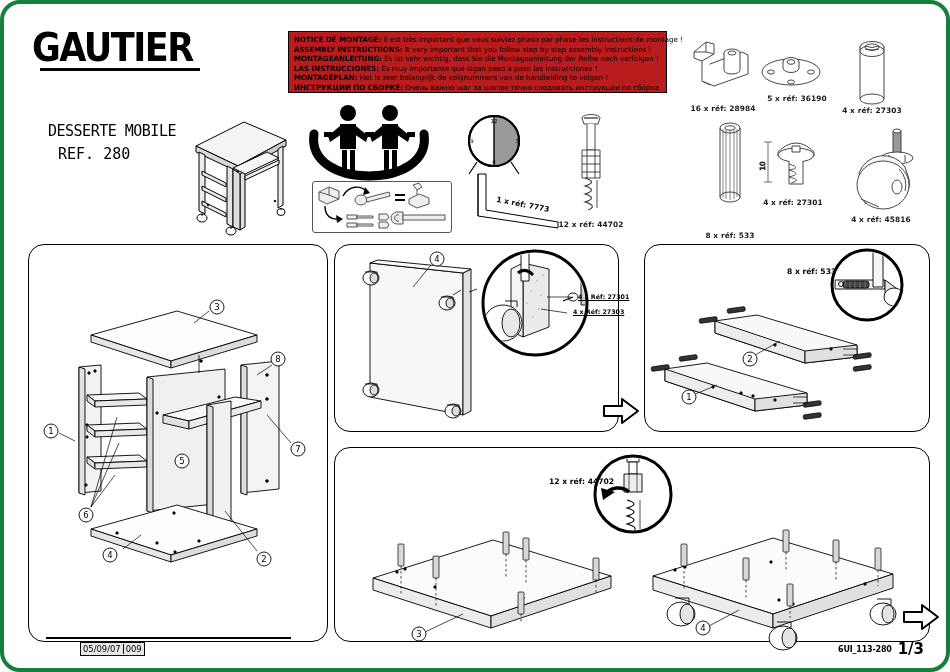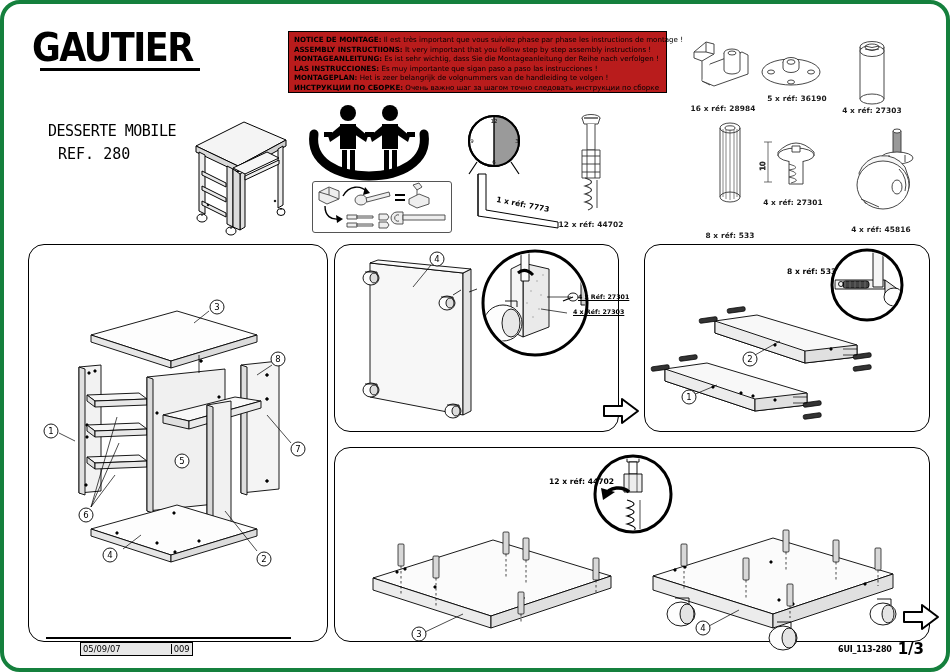--- a/index.html
+++ b/index.html
@@ -97,21 +97,21 @@
     font-size: 6.3px; font-weight: bold; white-space: nowrap;
     text-decoration: underline;
   }
 
   
   .foot-rule { position: absolute; left: 42px; top: 633px; width: 245px; height: 2px; background: #000; }
   .date-box {
     position: absolute; left: 76px; top: 638px;
     border: 1px solid #000; background: #e8e8e8;
     font-family: "DejaVu Sans", sans-serif; font-size: 8.4px;
-    padding: 1px 2px; display: flex; gap: 48px;
+    padding: 1px 2px; display: flex;
   }
   .date-box span + span { border-left: 1px solid #000; padding-left: 2px; margin-left: 2px; }
   .foot-right {
     position: absolute; right: 22px; top: 636px;
     display: flex; align-items: center; gap: 6px;
   }
   .doccode { font-family: "DejaVu Sans", sans-serif; font-size: 8px; font-weight: bold; letter-spacing: -0.2px; }
   .pagenum { font-family: "DejaVu Sans", sans-serif; font-size: 15px; font-weight: bold; }
   svg { display: block; overflow: visible; }
 </style>
@@ -365,21 +365,21 @@
         <ellipse cx="48" cy="29" rx="16" ry="6"></ellipse>
         <path d="M40 26 L40 33 M56 26 L56 33"></path>
 
         <path d="M10 44 A26 26 0 0 1 56 38 L60 50 A24 22 0 0 1 40 76 L16 74 Z" fill="#f7f7f7"></path>
         <ellipse cx="34" cy="56" rx="26" ry="24"></ellipse>
         <path d="M50 40 A22 22 0 0 1 56 62" fill="none"></path>
         <ellipse cx="48" cy="58" rx="5" ry="7"></ellipse>
         <path d="M12 70 L30 78"></path>
       </g>
     </svg>
-    <div class="hw-cap" style="width:84px;margin-left:-10px;margin-top:12px;">4 x réf: 45816</div>
+    <div class="hw-cap" style="width:84px;margin-left:-10px;margin-top:2px;">4 x réf: 45816</div>
   </div>
 
   <div class="panel p1">
     <svg width="296" height="394" viewBox="0 0 296 394">
       <g fill="#fdfdfd" stroke="#000" stroke-width="0.9">
 
         <path d="M62 90 L148 66 L228 90 L142 116 Z"></path>
         <path d="M62 90 L62 97 L142 123 L142 116 Z" fill="#e6e6e6"></path>
         <path d="M142 116 L142 123 L228 97 L228 90 Z" fill="#dcdcdc"></path>
 

